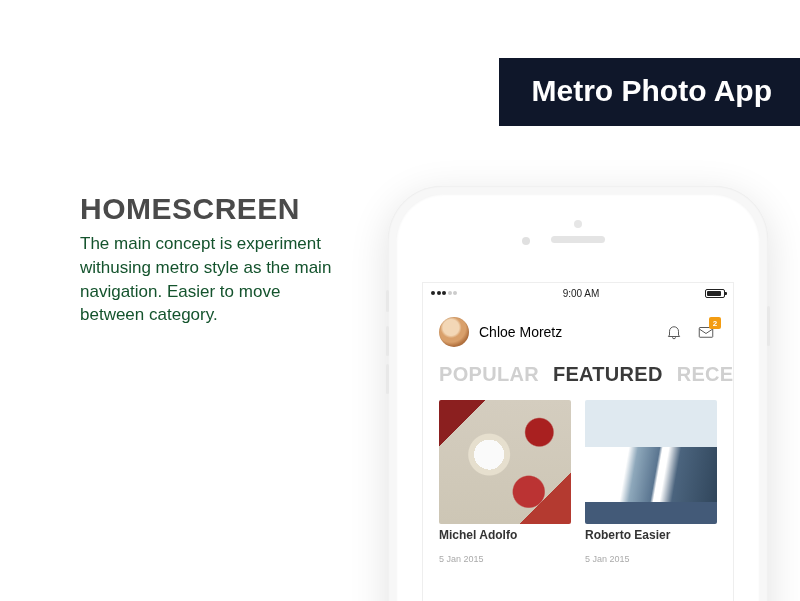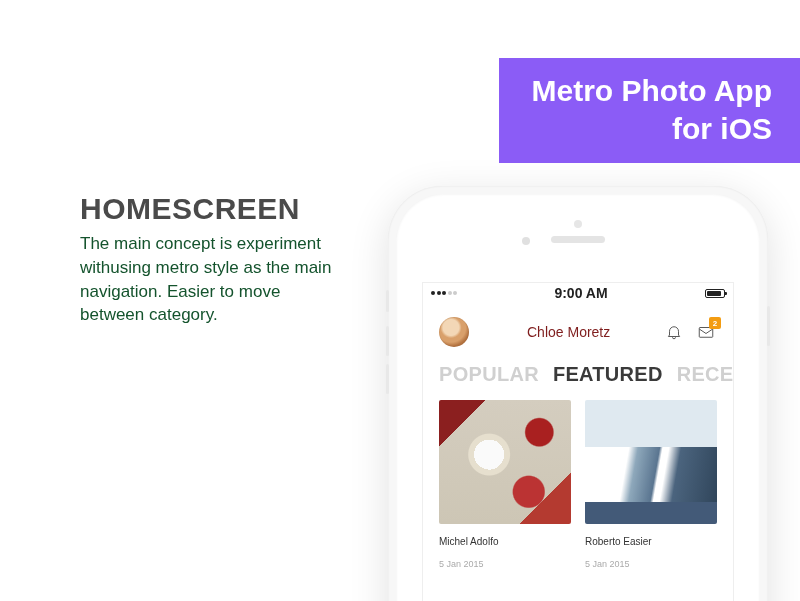--- a/index.html
+++ b/index.html
@@ -10,21 +10,21 @@
   background: #fff;
   position: relative;
   overflow: hidden;
 }
 
 
 .banner {
   position: absolute;
   top: 58px;
   right: 0;
-  background: #8b5cf6;
+  background: #0f172a;
   color: #fff;
   padding: 14px 28px 16px 32px;
   text-align: right;
 }
 .banner-line {
   font-weight: 700;
   font-size: 30px;
   line-height: 1.25;
 }
 
@@ -116,42 +116,42 @@
   align-items: center;
   justify-content: space-between;
   padding: 0 8px;
   font-size: 10px;
   color: #222;
 }
 .sb-left, .sb-right { display: flex; align-items: center; gap: 4px; }
 .dots { display: flex; gap: 1.5px; }
 .dot { width: 4px; height: 4px; border-radius: 50%; background: #222; }
 .dot.off { background: #ccc; }
-.sb-time { font-weight: 700; font-size: 14px; }
+.sb-time { font-weight: 400; font-size: 10px; }
 .battery {
   width: 20px; height: 9px; border: 1px solid #222; border-radius: 2px; position: relative;
 }
 .battery::after {
   content: ""; position: absolute; right: -3px; top: 2px; width: 2px; height: 3px; background: #222; border-radius: 0 1px 1px 0;
 }
 .battery-fill { position: absolute; left: 1px; top: 1px; bottom: 1px; width: 14px; background: #222; border-radius: 1px; }
 
 
 .header {
   display: flex;
   align-items: center;
   padding: 14px 16px 10px;
   gap: 10px;
 }
 .avatar {
   width: 30px; height: 30px; border-radius: 50%;
   background: radial-gradient(circle at 40% 35%, #f3d7b6 0 30%, #d9a06b 40% 55%, #b47340 70%);
   box-shadow: inset 0 0 0 1px rgba(0,0,0,0.05);
 }
-.username { flex: 1; font-size: 14px; color: #7f1d1d; font-weight: 400; margin-left: 48px; }
+.username { flex: 1; font-size: 14px; color: #000000; font-weight: 400; }
 .icon-btn { width: 22px; height: 22px; display: flex; align-items: center; justify-content: center; position: relative; }
 .bell-svg, .mail-svg { width: 18px; height: 18px; stroke: #555; stroke-width: 1.3; fill: none; }
 .badge {
   position: absolute;
   top: -4px; right: -4px;
   background: #f39c12;
   color: #fff;
   font-size: 8px;
   font-weight: 700;
   width: 12px; height: 12px;
@@ -193,40 +193,39 @@
     linear-gradient(135deg, #8b1f1f 0 18%, transparent 18%),
     linear-gradient(315deg, #b43a30 0 20%, transparent 20%),
     linear-gradient(#d4cdbf, #cdc6b5);
 }
 .thumb2 {
   background:
     linear-gradient(to bottom, #dfe9f0 0 38%, transparent 38%),
     linear-gradient(to top, #435a78 0 18%, transparent 18%),
     linear-gradient(100deg, #fff 34%, #8ea8bb 40%, #5a7590 54%, #fff 56% 60%, #4b647e 68%, #2e4358 100%);
 }
-.card-title { margin-top: 12px; font-size: 10px; color: #333; font-weight: 400; }
+.card-title { margin-top: 4px; font-size: 12px; color: #333; font-weight: 700; }
 .card-date { margin-top: 12px; font-size: 9px; color: #aaa; }
 
 
 .side-btn {
   position: absolute;
   background: #e8e8e8;
   border-radius: 2px;
 }
 .btn-power { right: -2px; top: 120px; width: 3px; height: 40px; }
 .btn-mute { left: -2px; top: 104px; width: 3px; height: 22px; }
 .btn-vol1 { left: -2px; top: 140px; width: 3px; height: 30px; }
 .btn-vol2 { left: -2px; top: 178px; width: 3px; height: 30px; }
 </style>
 </head>
 <body>
 
 <div class="banner">
   <div class="banner-line">Metro Photo App</div>
-  <div class="banner-line">for iOS</div>
 </div>
 
 <h2 class="section-title">HOMESCREEN</h2>
 <p class="section-desc">The main concept is experiment withusing metro style as the main navigation. Easier to move between category.</p>
 
 <div class="phone">
   <div class="side-btn btn-power"></div>
   <div class="side-btn btn-mute"></div>
   <div class="side-btn btn-vol1"></div>
   <div class="side-btn btn-vol2"></div>

